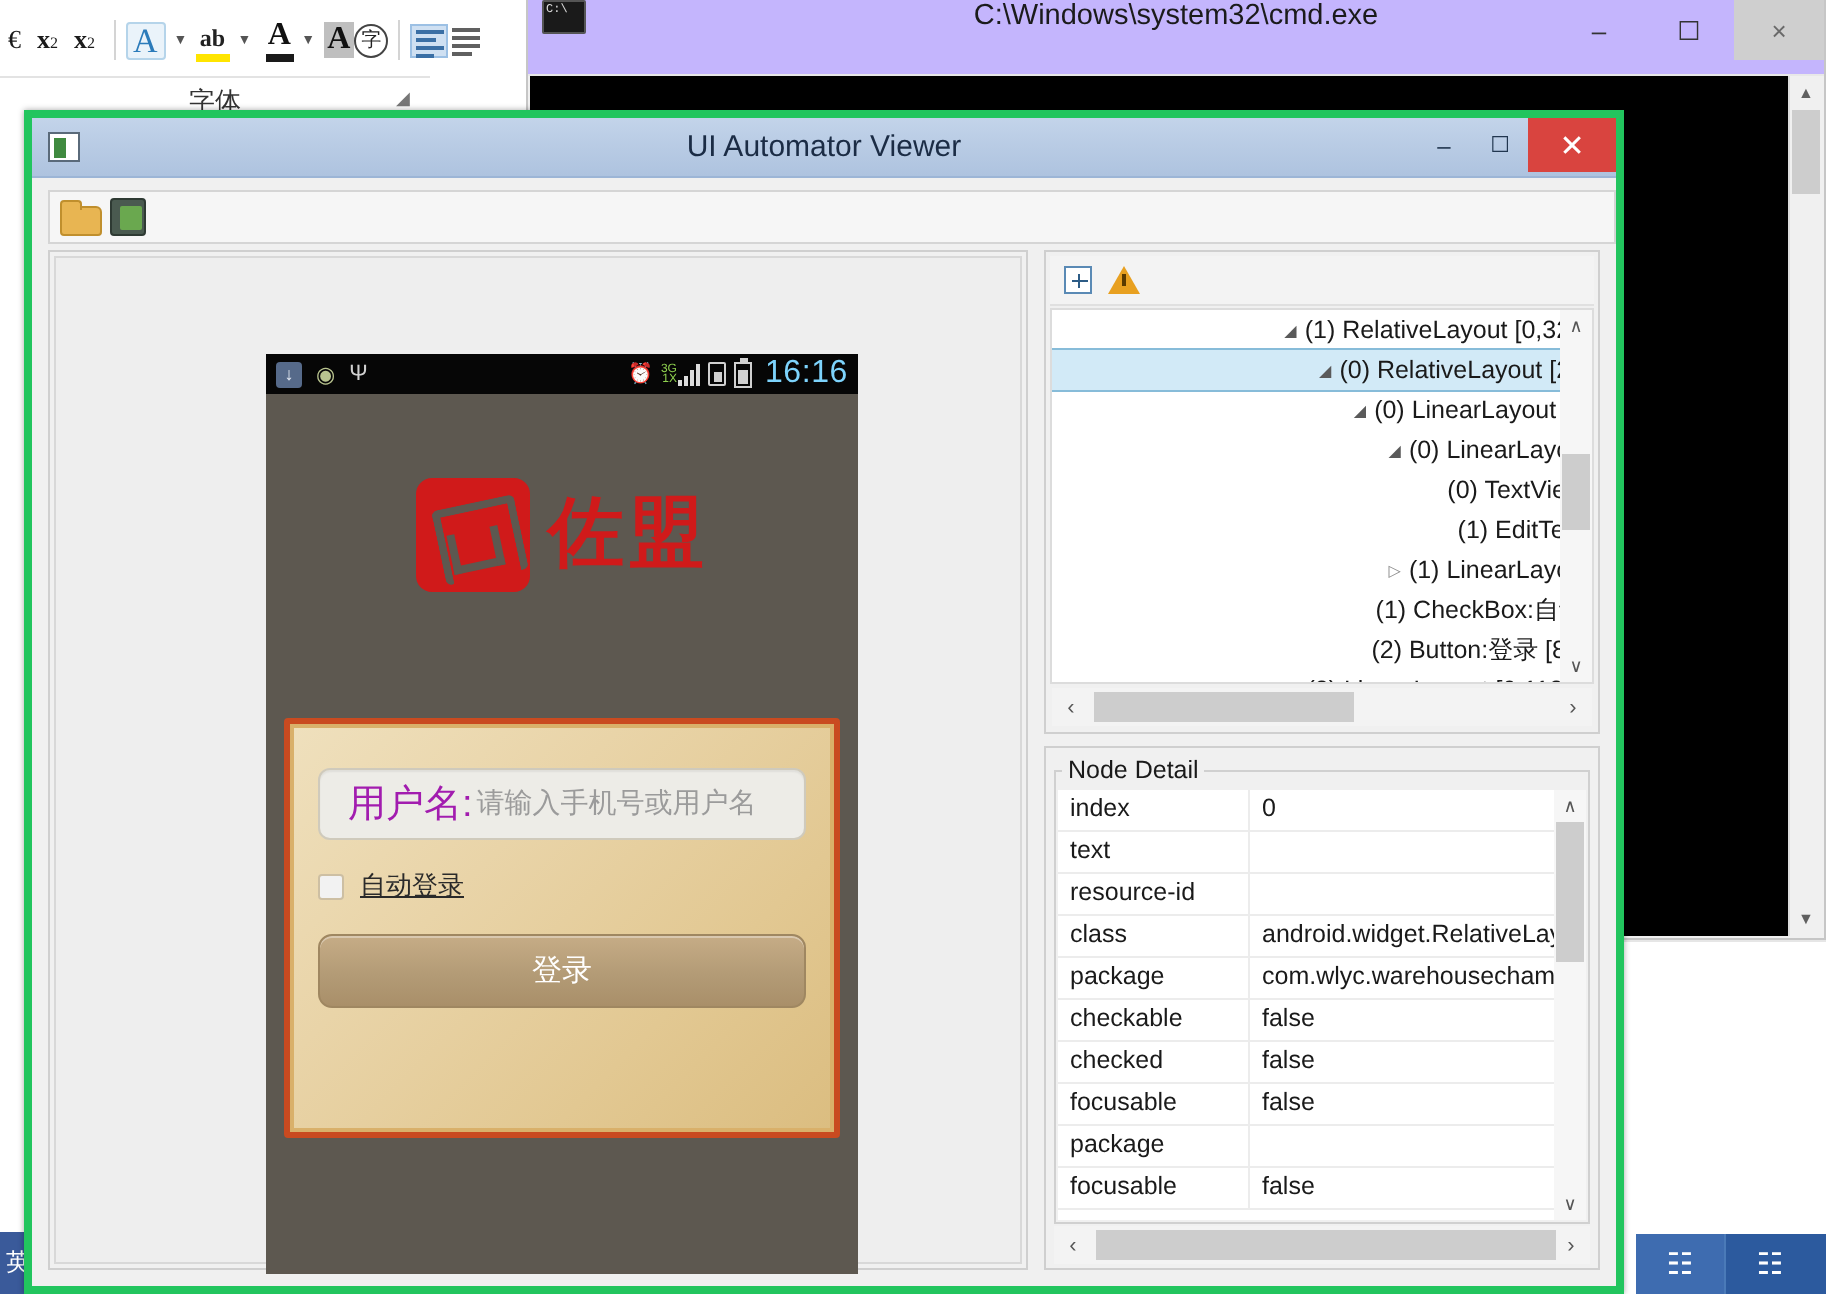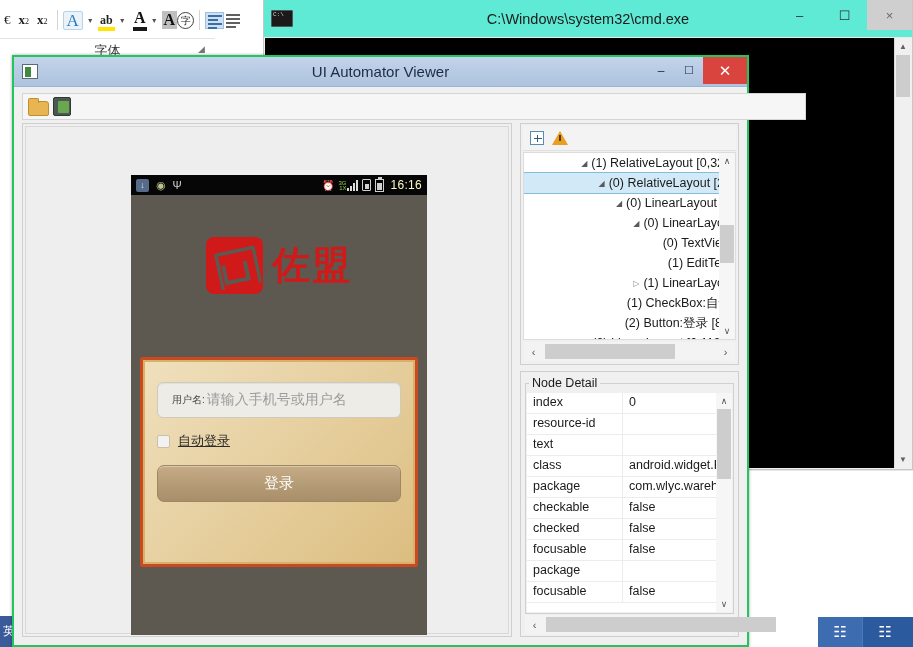--- a/index.html
+++ b/index.html
@@ -62,22 +62,22 @@
     background: #3a5a9a; color: #ffffff; font-size: 12px;
     display: flex; align-items: center; justify-content: center;
   }
 
   
   .cmd-win {
     position: absolute; left: 263px; top: 0px; width: 650px; height: 470px;
     background: #f0f0f0; border: 1px solid #c6c6c6; border-top: none;
   }
   .cmd-title {
-    position: relative; height: 38px; background: #5eead4;
-    display: flex; align-items: center;
+    position: relative; height: 38px; background: #c4b5fd;
+    display: flex; 
     border-bottom: 1px solid #e8e8e8;
   }
   .cmd-icon {
     width: 22px; height: 17px; margin-left: 7px; margin-right: 4px;
     background: #1a1a1a; border: 1px solid #555; border-radius: 1px;
     color: #ddd; font-size: 6px; font-family: "Liberation Mono", monospace;
     display: flex; align-items: flex-start; justify-content: flex-start;
     padding: 1px 0 0 1px; line-height: 6px;
   }
   .cmd-title-text {
@@ -113,23 +113,23 @@
   }
   .tb-item {
     width: 44px; height: 30px; display: flex; align-items: center; justify-content: center;
     color: #ffffff; font-size: 15px;
   }
   .tb-item.active { background: #3e6cb0; }
   .tb-sep { width: 1px; height: 30px; background: #4a7ab8; }
 
   
   .uiav {
-    position: absolute; left: 12px; top: 55px; width: 737px; height: 592px;
+    position: absolute; left: 12px; top: 55px; width: 800px; height: 592px;
     background: #f0f0f0;
-    border: 2px solid #22c55e;
+    border: 4px solid #22c55e;
     box-shadow: 0 0 3px rgba(0,0,0,0.35);
   }
   .uiav-title {
     position: relative; height: 30px;
     background: linear-gradient(to bottom, #c3d4ea 0%, #b8cbe4 50%, #aec3df 100%);
     border-bottom: 1px solid #9cb5d6;
     display: flex; align-items: center;
   }
   .uiav-icon {
     width: 16px; height: 15px; margin-left: 8px;
@@ -201,21 +201,21 @@
   .st-alarm { color: #d8d8d8; font-size: 10px; }
   .st-sig { display:flex; align-items:flex-end; }
   .st-sig .g { font-size: 6px; color: #8fd14f; line-height: 5px; margin-right: 1px; }
   .st-bars { display:flex; align-items:flex-end; gap: 1px; height: 11px; }
   .st-bars i { width: 2px; background: #dcdcdc; }
   .st-sim { width: 9px; height: 12px; border: 1px solid #d0d0d0; border-radius: 1px; position: relative;}
   .st-sim::after{content:'';position:absolute;right:1px;bottom:1px;width:4px;height:5px;background:#d0d0d0;}
   .st-batt { width: 9px; height: 13px; border: 1px solid #d0d0d0; position:relative; }
   .st-batt::before{content:'';position:absolute;left:2px;top:-3px;width:4px;height:2px;background:#d0d0d0;}
   .st-batt i { position:absolute; left:1px; right:1px; bottom:1px; height:7px; background:#d0d0d0;}
-  .st-time { font-size: 12px; color: #fef9c3; letter-spacing: 0.3px; margin-left: 2px; }
+  .st-time { font-size: 16px; color: #7dd3fc; letter-spacing: 0.3px; margin-left: 2px; }
 
   .dev-screen { position: relative; height: 440px; background: #5d5850; }
   .logo-area { height: 130px; display:flex; align-items:center; justify-content:center; gap: 9px; padding-top: 10px;}
   .logo-mark {
     width: 57px; height: 57px; background: #d01a1a; border-radius: 8px; position: relative;
     overflow: hidden;
   }
   .logo-mark::before {
     content:''; position:absolute; left: 11px; top: 12px; width: 34px; height: 34px;
     border: 4px solid #5d5850; transform: rotate(-12deg);
@@ -234,21 +234,21 @@
     border: 3px solid #c94a20;
     border-radius: 2px;
     box-shadow: inset 0 0 0 2px #d9b06a;
     padding: 22px 14px 0 14px;
   }
   .field {
     height: 36px; background: #edece7; border: 1px solid #cfcabc; border-radius: 6px;
     display:flex; align-items:center; padding: 0 14px; margin-bottom: 14px;
     box-shadow: inset 0 1px 1px rgba(0,0,0,0.06);
   }
-  .field .lbl { font-size: 10px; color: #404040; white-space: nowrap; }
+  .field .lbl { font-size: 19px; color: #a21caf; white-space: nowrap; }
   .field .ph { font-size: 14px; color: #9b9b9b; margin-left: 2px; }
   .autolog { display:flex; align-items:center; gap: 8px; margin-top: 1px; }
   .cbx { width: 13px; height: 13px; background: #f2f2f2; border: 1px solid #cdbfa3; border-radius: 2px; }
   .autolog .t { font-size: 13px; color: #2a2a2a; text-decoration: underline; }
   .login-btn {
     margin-top: 15px; height: 37px; border-radius: 7px;
     background: linear-gradient(to bottom, #c6ac86 0%, #b39b76 55%, #a98f69 100%);
     border: 1px solid #9f8761;
     display:flex; align-items:center; justify-content:center;
     color: #ffffff; font-size: 15px;
@@ -546,25 +546,25 @@
 
         <div class="detail-panel">
           <div class="detail-title">Node Detail</div>
           <div class="detail-frame">
             <div class="detail-table">
               <div class="drow">
                   <div class="dkey">index</div>
                   <div class="dval">0</div>
                 </div>
               <div class="drow">
+                  <div class="dkey">text</div>
+                  <div class="dval"></div>
+                </div>
+              <div class="drow">
                   <div class="dkey">resource-id</div>
-                  <div class="dval"></div>
-                </div>
-              <div class="drow">
-                  <div class="dkey">text</div>
                   <div class="dval"></div>
                 </div>
               <div class="drow">
                   <div class="dkey">class</div>
                   <div class="dval">android.widget.RelativeLayou</div>
                 </div>
               <div class="drow">
                   <div class="dkey">package</div>
                   <div class="dval">com.wlyc.warehousechampi..</div>
                 </div>

